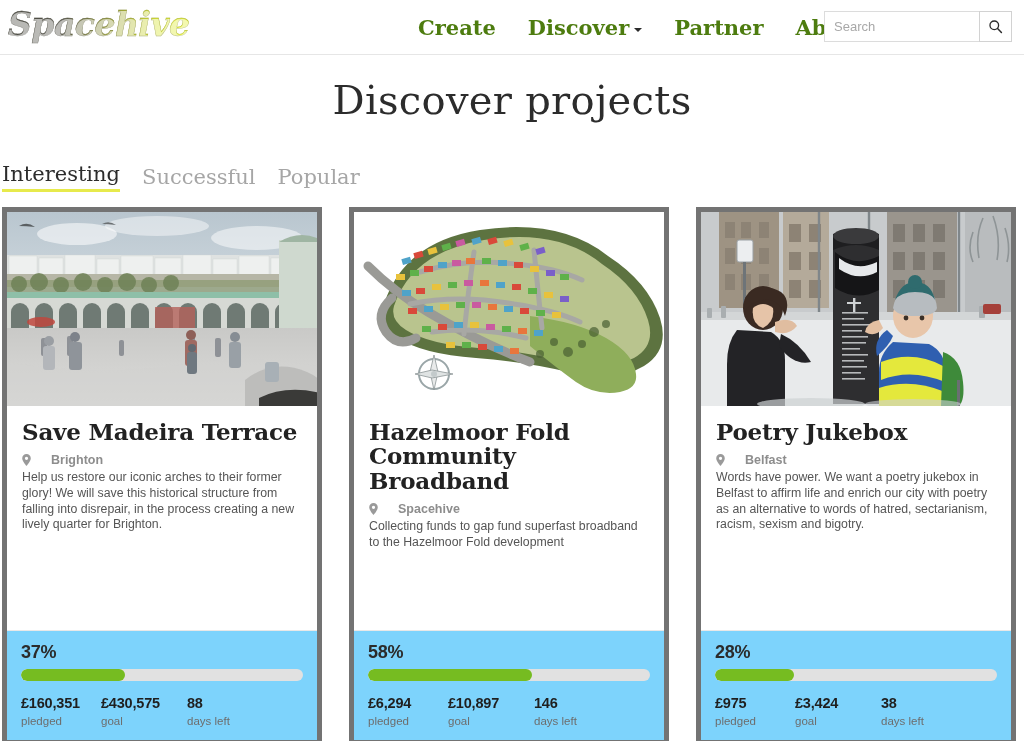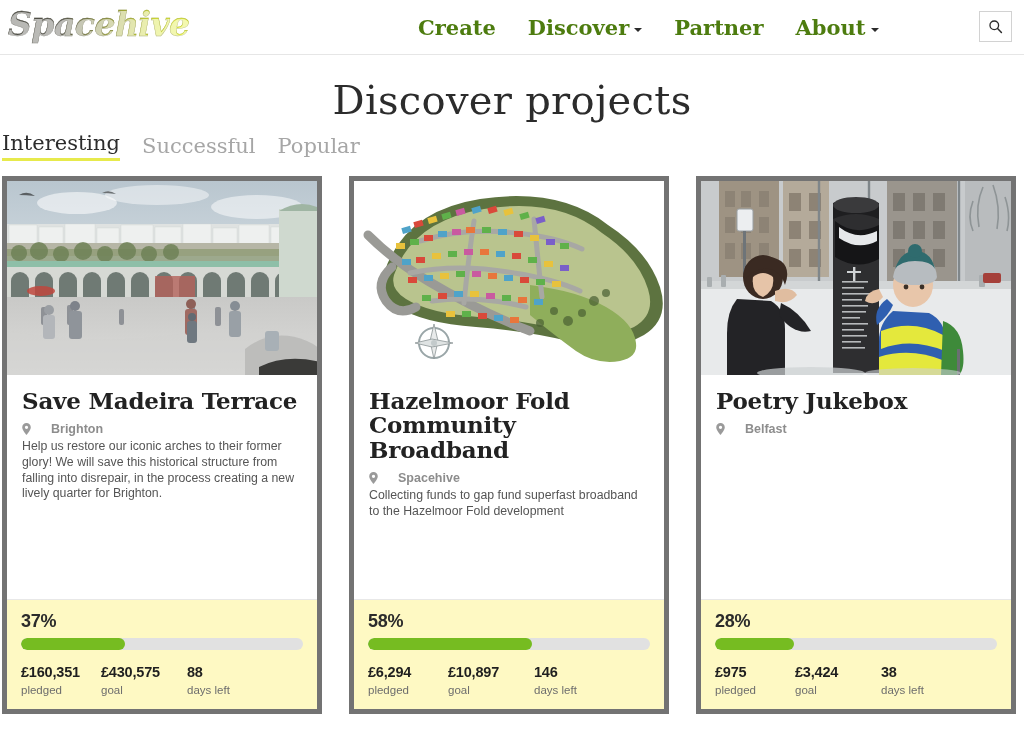--- a/index.html
+++ b/index.html
@@ -106,21 +106,21 @@
     padding-top: 22px;
     text-align: center;
     font-family: "DejaVu Serif", serif;
     font-weight: normal;
     font-size: 40px;
     color: #2c2c2c;
     letter-spacing: 0.3px;
   }
 
   .tabs {
-    margin-top: 6px;
+    margin-top: 37px;
     padding-left: 2px;
     display: flex;
     align-items: flex-end;
     gap: 22px;
     height: 32px;
   }
   .tab {
     font-family: "DejaVu Serif", serif;
     font-size: 21px;
     color: #a6a6a6;
@@ -183,21 +183,21 @@
   }
   .card-desc {
     margin: 0;
     font-size: 12.3px;
     line-height: 1.27;
     color: #555555;
   }
 
   .card-stats {
     flex: none;
-    background: #fef9c3;
+    background: #7dd3fc;
     border-top: 1px solid #e8e8e8;
     padding: 11px 14px 13px 14px;
   }
   .pct {
     font-size: 18px;
     font-weight: bold;
     color: #2b2b2b;
     margin-bottom: 6px;
     letter-spacing: -0.3px;
   }
@@ -254,20 +254,21 @@
     <a class="nav-item">
       <span>Partner</span>
     </a>
     <a class="nav-item">
       <span>About</span>
       <i class="caret"></i>
     </a>
   </nav>
 
   <div class="search-wrap">
+    <input class="search-input" type="text" placeholder="Search" style="">
     <button class="search-btn">
       <svg width="15" height="15" viewBox="0 0 16 16">
         <circle cx="6.7" cy="6.7" r="4.6" fill="none" stroke="#2b2b2b" stroke-width="1.4"></circle>
         <line x1="10.2" y1="10.2" x2="14.3" y2="14.3" stroke="#2b2b2b" stroke-width="1.6" stroke-linecap="round"></line>
       </svg>
     </button>
   </div>
 </div>
 
 <h1 class="page-title">Discover projects</h1>
@@ -637,20 +638,21 @@
       </svg>
     </div>
     <div class="card-body">
       <h2 class="card-title">Poetry Jukebox</h2>
       <div class="card-location">
         <svg width="9" height="12" viewBox="0 0 10 14">
           <path d="M5 0C2.24 0 0 2.24 0 5c0 3.6 5 9 5 9s5-5.4 5-9c0-2.76-2.24-5-5-5zm0 6.9A1.9 1.9 0 1 1 5 3.1a1.9 1.9 0 0 1 0 3.8z" fill="#9a9a9a"></path>
         </svg>
         <span>Belfast</span>
       </div>
+      <p class="card-desc">Words have power. We want a poetry jukebox in Belfast to affirm life and enrich our city with poetry as an alternative to words of hatred, sectarianism, racism, sexism and bigotry.</p>
     </div>
     <div class="card-stats">
       <div class="pct">28%</div>
       <div class="bar-track">
         <div class="bar-fill" style="width: 28%; background: rgb(118, 188, 33);"></div>
       </div>
       <div class="stat-row">
         <div class="stat s1">
           <div class="stat-value">£975</div>
           <div class="stat-label">pledged</div>

